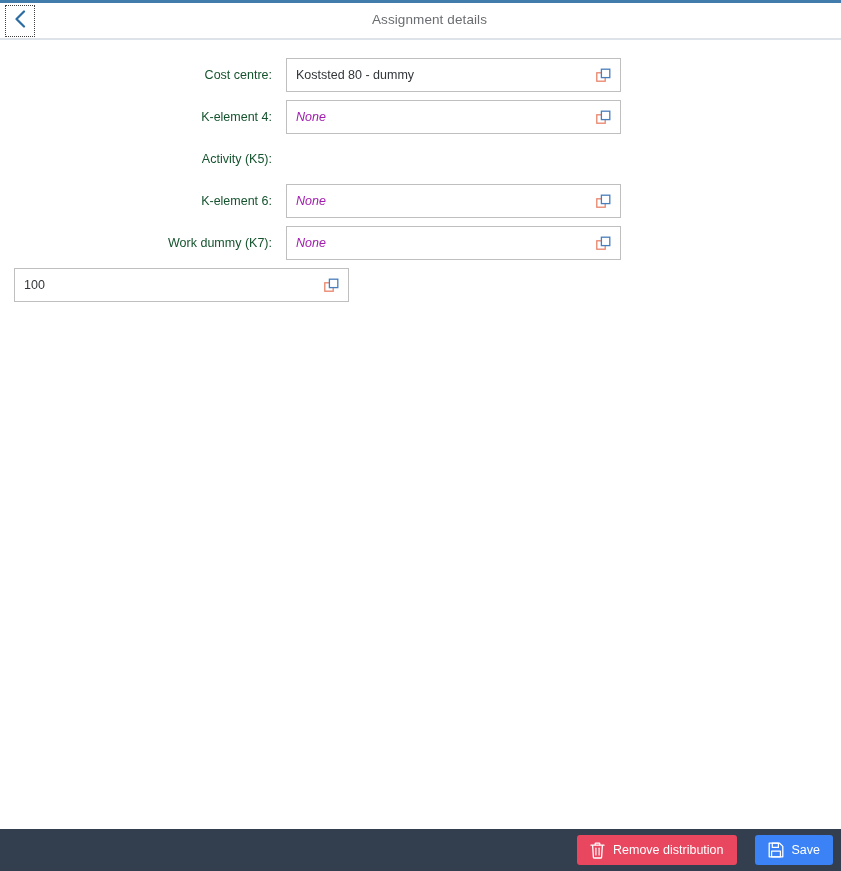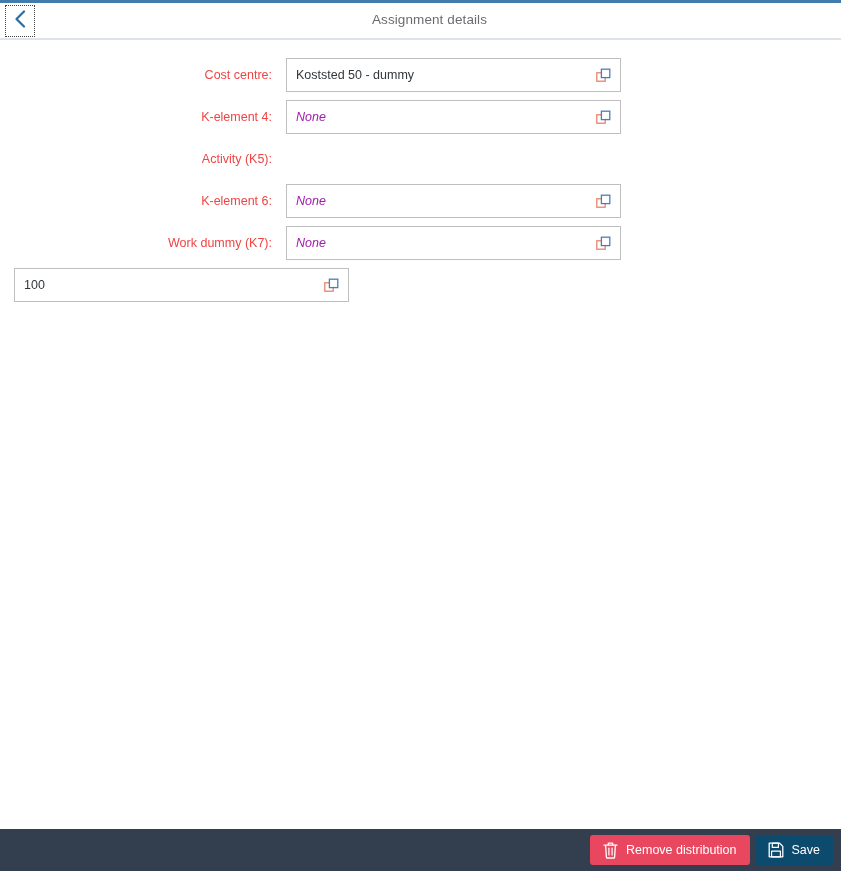--- a/index.html
+++ b/index.html
@@ -80,21 +80,21 @@
     position: relative;
     height: 42px;
     margin-bottom: 0px;
     display: flex;
     align-items: flex-start;
   }
   .field-label {
     width: 272px;
     text-align: right;
     font-size: 12.5px;
-    color: #ef4444;
+    color: #14532d;
     line-height: 34px;
     padding-right: 0px;
     box-sizing: border-box;
     white-space: nowrap;
   }
   .field-box {
     position: relative;
     margin-left: 14px;
     width: 335px;
     height: 34px;
@@ -149,24 +149,24 @@
     gap: 8px;
     padding: 0 13px;
     font-size: 12.5px;
     color: #ffffff;
     cursor: pointer;
     font-family: "Liberation Sans", sans-serif;
     white-space: nowrap;
   }
   .btn-remove {
     background: #e9475f;
-    margin-right: 5px;
+    margin-right: 18px;
   }
   .btn-save {
-    background: #0c4a6e;
+    background: #3b82f6;
   }
   .btn-icon {
     display: inline-flex;
     align-items: center;
   }
 </style>
 </head>
 <body>
 
 <div class="top-accent"></div>
@@ -180,21 +180,21 @@
     </span>
   </div>
   <div class="page-title">Assignment details</div>
 </div>
 <div class="header-sep"></div>
 
 <div class="form" id="form-container">
     <div class="form-row">
       <div class="field-label">Cost centre:</div>
       <div class="field-box">
-        <div class="field-value">Koststed 50 - dummy</div>
+        <div class="field-value">Koststed 80 - dummy</div>
         <span class="vh-icon"><svg width="15" height="15" viewBox="0 0 15 15" fill="none" xmlns="http://www.w3.org/2000/svg">
             <rect x="0.8" y="4.8" width="8.4" height="8.4" stroke="#e8836a" stroke-width="1.3"></rect>
             <rect x="5.4" y="1.2" width="8.4" height="8.4" fill="#ffffff" stroke="#4a7ebb" stroke-width="1.3"></rect>
           </svg></span>
       </div>
     </div>
     <div class="form-row">
       <div class="field-label">K-element 4:</div>
       <div class="field-box">
         <div class="field-value placeholder">None</div>

